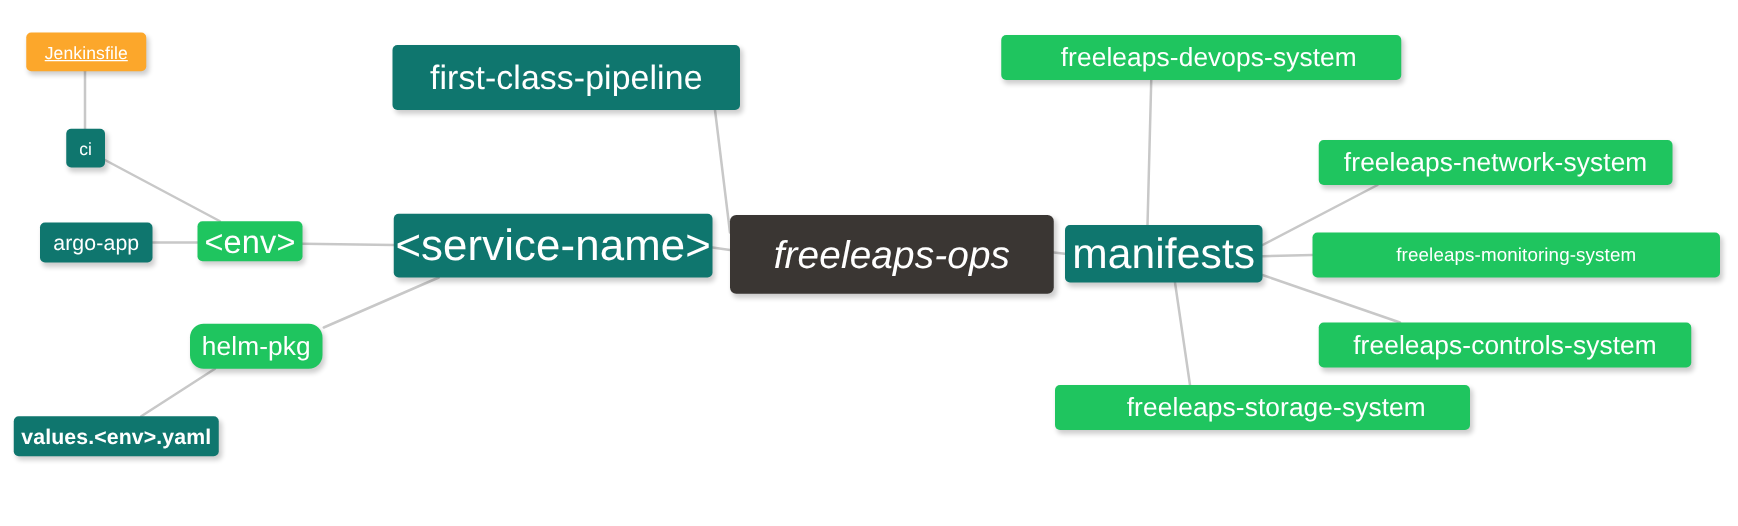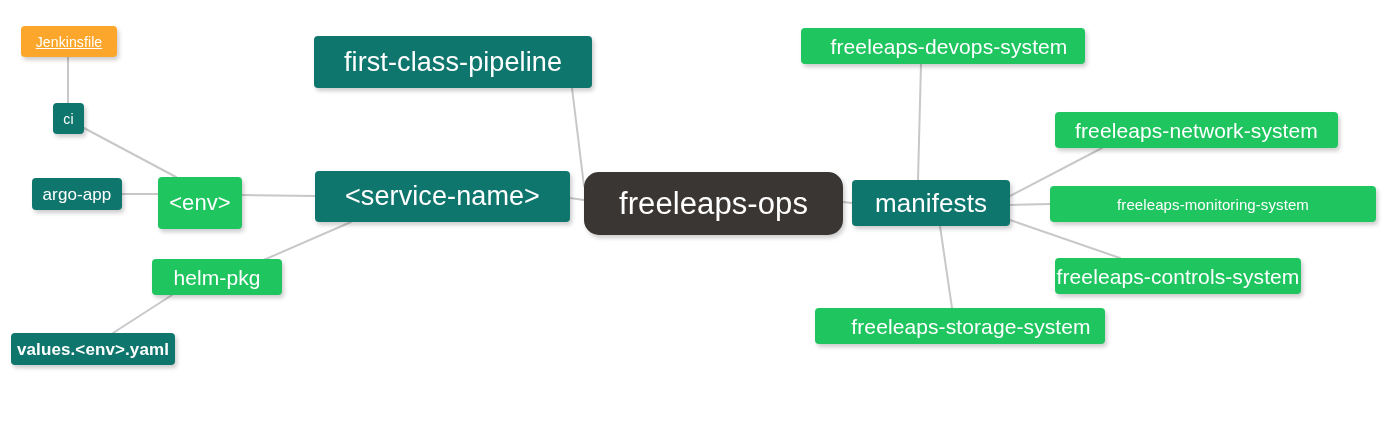--- a/index.html
+++ b/index.html
@@ -30,21 +30,22 @@
     white-space:nowrap;
     border-radius:4px;
     box-shadow:2px 3px 4px rgba(0,0,0,0.20);
     letter-spacing:0.1px;
     line-height:1;
     padding:0 10px;
   }
   .n-root{
     background:#3a3633;
     font-size:31px;
-    border-radius:15px;
+    border-radius:5px;
+    font-style:italic;
   }
   .n-blue{ background:#0f766e; }
   .n-green{ background:#1fc55f; }
   .n-orange{ background:#fca72b;text-decoration:underline; }
   .n-red{ background:#0f766e; }
 </style>
 </head>
 <body>
 
 <div id="mindmap">
@@ -60,27 +61,27 @@
       <line x1="172" y1="295" x2="113" y2="333" stroke="#c8c8c8" stroke-width="2" stroke-linecap="round"></line>
       <line x1="918" y1="180" x2="921" y2="64" stroke="#c8c8c8" stroke-width="2" stroke-linecap="round"></line>
       <line x1="1010" y1="196" x2="1102" y2="148" stroke="#c8c8c8" stroke-width="2" stroke-linecap="round"></line>
       <line x1="1010" y1="205" x2="1050" y2="204" stroke="#c8c8c8" stroke-width="2" stroke-linecap="round"></line>
       <line x1="1010" y1="220" x2="1120" y2="258" stroke="#c8c8c8" stroke-width="2" stroke-linecap="round"></line>
       <line x1="940" y1="226" x2="952" y2="308" stroke="#c8c8c8" stroke-width="2" stroke-linecap="round"></line>
     </svg>
   <div id="node-layer">
       <div class="node n-root" style="left: 584px; top: 172px; width: 259px; height: 63px; font-size: 31px;">freeleaps-ops</div>
       <div class="node n-blue" style="left: 314px; top: 36px; width: 278px; height: 52px; font-size: 27px;">first-class-pipeline</div>
-      <div class="node n-blue" style="left: 315px; top: 171px; width: 255px; height: 51px; font-size: 27px;">&lt;service-name&gt;</div>
-      <div class="node n-blue" style="left: 852px; top: 180px; width: 158px; height: 46px; font-size: 26px;">manifests</div>
-      <div class="node n-green" style="left: 158px; top: 177px; width: 84px; height: 52px; font-size: 22px;">&lt;env&gt;</div>
-      <div class="node n-green" style="left: 152px; top: 259px; width: 130px; height: 36px; font-size: 21px;">helm-pkg</div>
+      <div class="node n-blue" style="left: 315px; top: 171px; width: 255px; height: 51px; font-size: 35px;">&lt;service-name&gt;</div>
+      <div class="node n-blue" style="left: 852px; top: 180px; width: 158px; height: 46px; font-size: 34px;">manifests</div>
+      <div class="node n-green" style="left: 158px; top: 177px; width: 84px; height: 32px; font-size: 26px;">&lt;env&gt;</div>
+      <div class="node n-green" style="left: 152px; top: 259px; width: 106px; height: 36px; font-size: 21px; border-radius: 11px;">helm-pkg</div>
       <div class="node n-red" style="left: 53px; top: 103px; width: 31px; height: 31px; font-size: 14px;">ci</div>
       <div class="node n-red" style="left: 32px; top: 178px; width: 90px; height: 32px; font-size: 17px; text-align: right;">argo-app</div>
       <div class="node n-red" style="left: 11px; top: 333px; width: 164px; height: 32px; font-size: 17px; font-weight: bold;">values.&lt;env&gt;.yaml</div>
       <div class="node n-orange" style="left: 21px; top: 26px; width: 96px; height: 31px; font-size: 14px;">Jenkinsfile</div>
-      <div class="node n-green" style="left: 801px; top: 28px; width: 284px; height: 36px; font-size: 21px; padding-left: 22px;">freeleaps-devops-system</div>
+      <div class="node n-green" style="left: 801px; top: 28px; width: 320px; height: 36px; font-size: 21px; padding-left: 22px;">freeleaps-devops-system</div>
       <div class="node n-green" style="left: 1055px; top: 112px; width: 283px; height: 36px; font-size: 21px;">freeleaps-network-system</div>
       <div class="node n-green" style="left: 1050px; top: 186px; width: 326px; height: 36px; font-size: 15px;">freeleaps-monitoring-system</div>
-      <div class="node n-green" style="left: 1055px; top: 258px; width: 246px; height: 36px; font-size: 21px;">freeleaps-controls-system</div>
-      <div class="node n-green" style="left: 815px; top: 308px; width: 290px; height: 36px; font-size: 21px; padding-left: 32px;">freeleaps-storage-system</div>
+      <div class="node n-green" style="left: 1055px; top: 258px; width: 298px; height: 36px; font-size: 21px;">freeleaps-controls-system</div>
+      <div class="node n-green" style="left: 844px; top: 308px; width: 332px; height: 36px; font-size: 21px; padding-left: 32px;">freeleaps-storage-system</div>
     </div>
 </div>
 
 </body></html>

